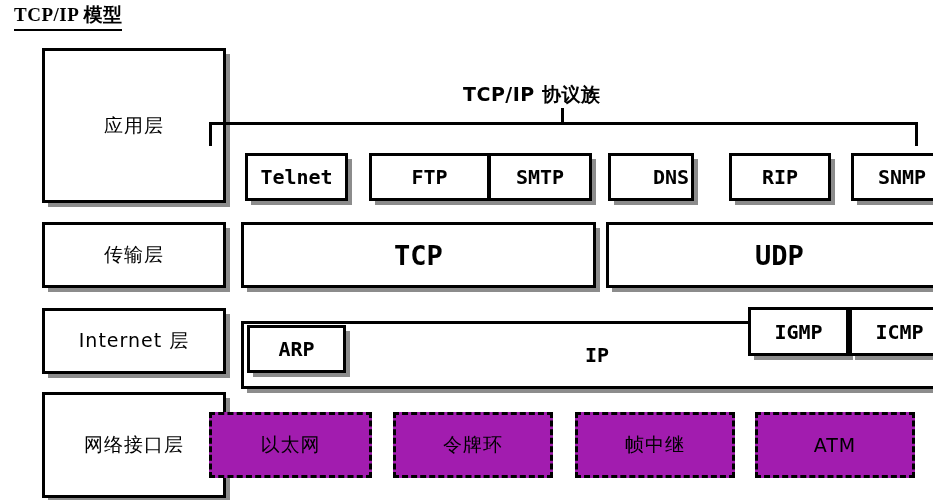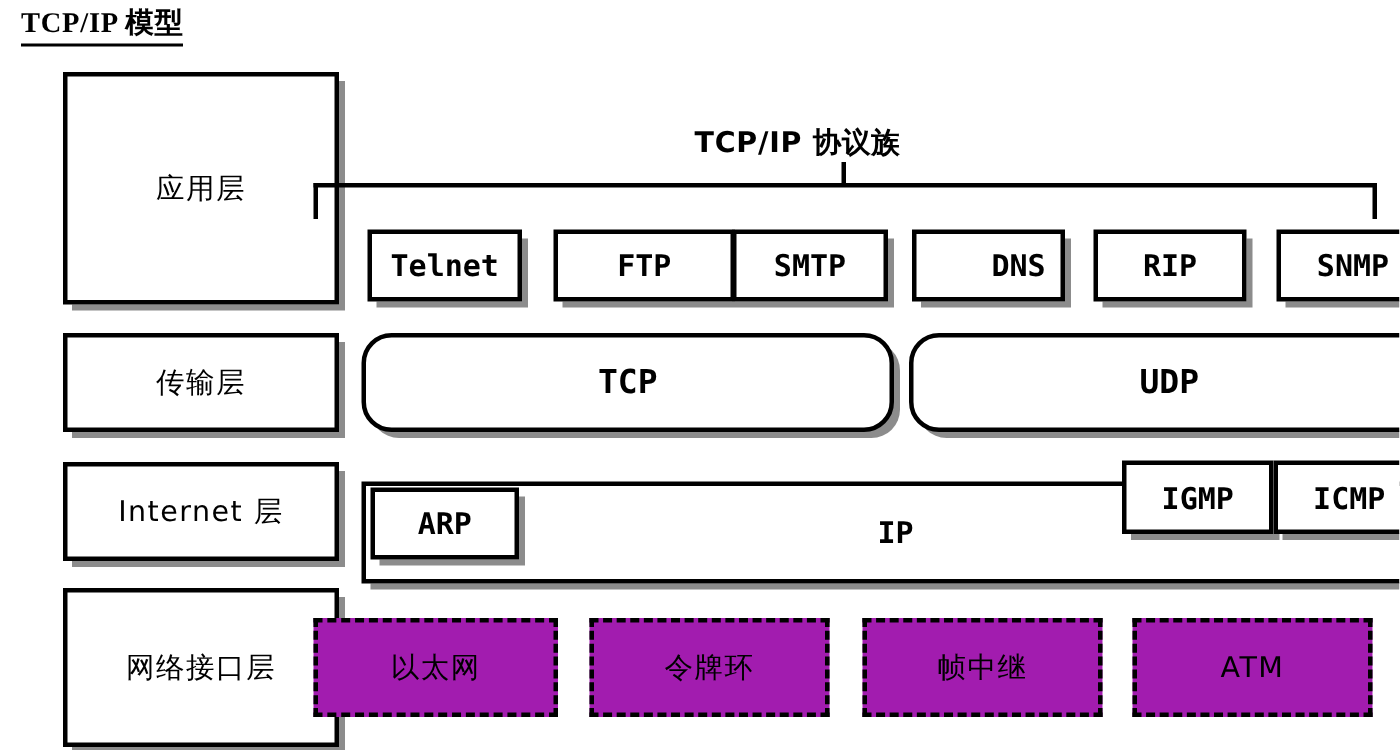--- a/index.html
+++ b/index.html
@@ -58,24 +58,23 @@
   
   .proto-box {
     font-size: 20px;
     font-weight: bold;
     font-family: "DejaVu Sans Mono", "Liberation Mono", monospace;
     letter-spacing: 0px;
   }
 
   
   .transport-box {
-    font-size: 22px;
+    font-size: 27px;
     font-weight: bold;
     font-family: "DejaVu Sans Mono", "Liberation Mono", monospace;
-    border-radius: 20px;
   }
 
   
   .ip-box {
     font-size: 20px;
     font-weight: bold;
     font-family: "DejaVu Sans Mono", "Liberation Mono", monospace;
   }
 
   
@@ -149,21 +148,21 @@
   </div>
 
   <div class="box proto-box" style="left:333px; top:153px; width:121px; height:48px;">
     <span>FTP</span>
   </div>
 
   <div class="box proto-box" style="left:452px; top:153px; width:104px; height:48px;">
     <span>SMTP</span>
   </div>
 
-  <div class="box proto-box" style="left:572px; top:153px; width:102px; height:48px;padding-left:40px;">
+  <div class="box proto-box" style="left:572px; top:153px; width:86px; height:48px;padding-left:40px;">
     <span>DNS</span>
   </div>
 
   <div class="box proto-box" style="left:693px; top:153px; width:102px; height:48px;">
     <span>RIP</span>
   </div>
 
   <div class="box proto-box" style="left:815px; top:153px; width:102px; height:48px;">
     <span>SNMP</span>
   </div>

